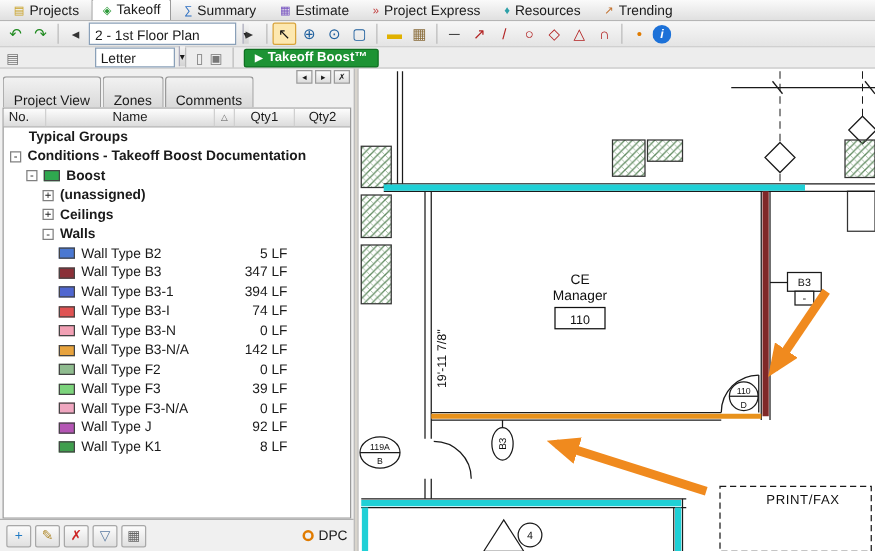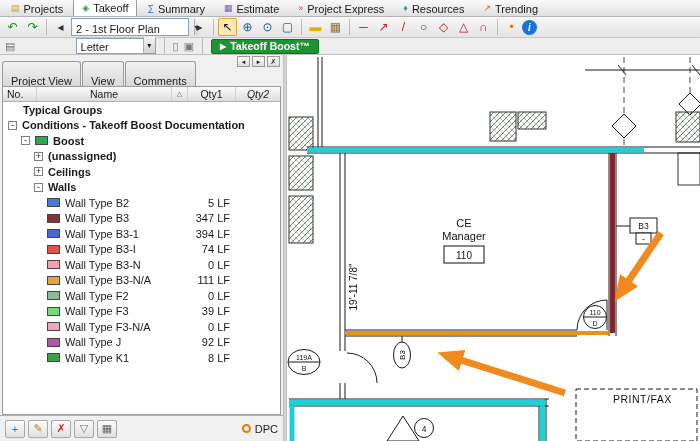--- a/index.html
+++ b/index.html
@@ -21,21 +21,21 @@
   .tbtn { width:19px; height:18px; display:flex; align-items:center; justify-content:center;
           font-size:12px; border:1px solid transparent; border-radius:2px; }
   .tbtn.sel { background:#fde8b0; border-color:#d9a43b; }
   .tbtn.info { width:15px; height:15px; border-radius:50%; background:#1c71d8; font-size:10px; font-style:italic; font-weight:bold; }
   .sep { width:1px; height:16px; background:#bbb; margin:0 3px; flex:none; }
   .combo { display:flex; align-items:flex-end; height:18px; background:#fff; border:1px solid #8aa0b8;gap:30px; }
   .combo-label { padding:0 4px; flex:1; white-space:nowrap; }
   .combo-arrow { width:15px; height:16px; display:flex; align-items:center; justify-content:center;
                  background:linear-gradient(#f4f4f4,#d4d4d4); border-left:1px solid #aab; font-size:8px; }
   .combo.pages { width:118px; }
-  .combo.letter { width:80px; height:16px; }
+  .combo.letter { width:64px; height:16px; }
 
   
   .tb2 { height:17px; background:#ededed; border-bottom:1px solid #c0c0c0; display:flex; align-items:center;
          padding:0 5px; gap:5px; }
   .dimtext { color:#9a9a9a;margin-top:36px; }
   .boostbtn { display:flex; align-items:center; gap:4px; height:15px; padding:0 8px; border:1px solid #0e7020;
               border-radius:2px; color:#fff; font-size:10.5px; font-weight:bold; }
   .bicon { font-size:8px; }
   .smicon { font-size:11px; color:#777; }
 
@@ -50,21 +50,21 @@
           border-radius:3px 3px 0 0; background:linear-gradient(#f2f2f2,#d9d9d9); white-space:nowrap; }
   .ptab.active { background:#fff; font-weight:bold; height:17px; line-height:17px; }
   .grid { flex:1; margin:0 2px; background:#fff; border:1px solid #9a9a9a; display:flex; flex-direction:column; min-height:0; }
   .ghead { display:flex; height:15px; flex:none; background:linear-gradient(#fdfdfd,#dcdcdc);
            border-bottom:1px solid #b0b0b0; font-size:10.5px; }
   .gc { display:flex; align-items:center; border-right:1px solid #d0d0d0; }
   .gc-no { width:34px; padding-left:4px; }
   .gc-name { flex:1; justify-content:center; }
   .gc-sort { width:16px; justify-content:center; font-size:7px; color:#555; }
   .gc-q1 { width:48px; justify-content:center; }
-  .gc-q2 { width:44px; justify-content:center; border-right:none;font-style:italic; }
+  .gc-q2 { width:44px; justify-content:center; border-right:none; }
   .rows { flex:1; overflow:hidden; }
   .row { height:15.5px; display:flex; align-items:center; position:relative; white-space:nowrap; }
   .row.b { font-weight:bold; }
   .exp { width:9px; height:9px; flex:none; border:1px solid #808080; background:#fff; font-size:9px; font-weight:normal;
          line-height:7px; text-align:center; margin-right:5px; }
   .sw { width:13px; height:9px; flex:none; border:1px solid #444; margin-right:5px; }
   .q1 { position:absolute; right:50px; width:70px; text-align:right; font-weight:normal; }
   .i0 { padding-left:5px; } .it { padding-left:20px; } .i1 { padding-left:18px; }
   .i2 { padding-left:31px; } .i3 { padding-left:44px; }
   .panel-foot { height:26px; flex:none; border-top:1px solid #b0b0b0; display:flex; align-items:center;
@@ -165,21 +165,21 @@
   <div class="content">
 
     <div class="panel">
       <div class="panel-top">
         <span class="mini">◂</span>
         <span class="mini">▸</span>
         <span class="mini">✗</span>
       </div>
       <div class="ptabs">
         <span class="ptab">Project View</span>
-        <span class="ptab">View</span>
+        <span class="ptab">Zones</span>
         <span class="ptab">Comments</span>
       </div>
       <div class="grid">
         <div class="ghead">
           <span class="gc gc-no">No.</span>
           <span class="gc gc-name">Name</span>
           <span class="gc gc-sort">△</span>
           <span class="gc gc-q1">Qty1</span>
           <span class="gc gc-q2">Qty2</span>
         </div>
@@ -229,21 +229,21 @@
               <span class="q1">74 LF</span>
             </div>
           <div class="row i3">
               <span class="sw" style="background-color: rgb(242, 160, 180);"></span>
               <span>Wall Type B3-N</span>
               <span class="q1">0 LF</span>
             </div>
           <div class="row i3">
               <span class="sw" style="background-color: rgb(232, 163, 61);"></span>
               <span>Wall Type B3-N/A</span>
-              <span class="q1">111 LF</span>
+              <span class="q1">142 LF</span>
             </div>
           <div class="row i3">
               <span class="sw" style="background-color: rgb(143, 188, 143);"></span>
               <span>Wall Type F2</span>
               <span class="q1">0 LF</span>
             </div>
           <div class="row i3">
               <span class="sw" style="background-color: rgb(124, 212, 124);"></span>
               <span>Wall Type F3</span>
               <span class="q1">39 LF</span>

